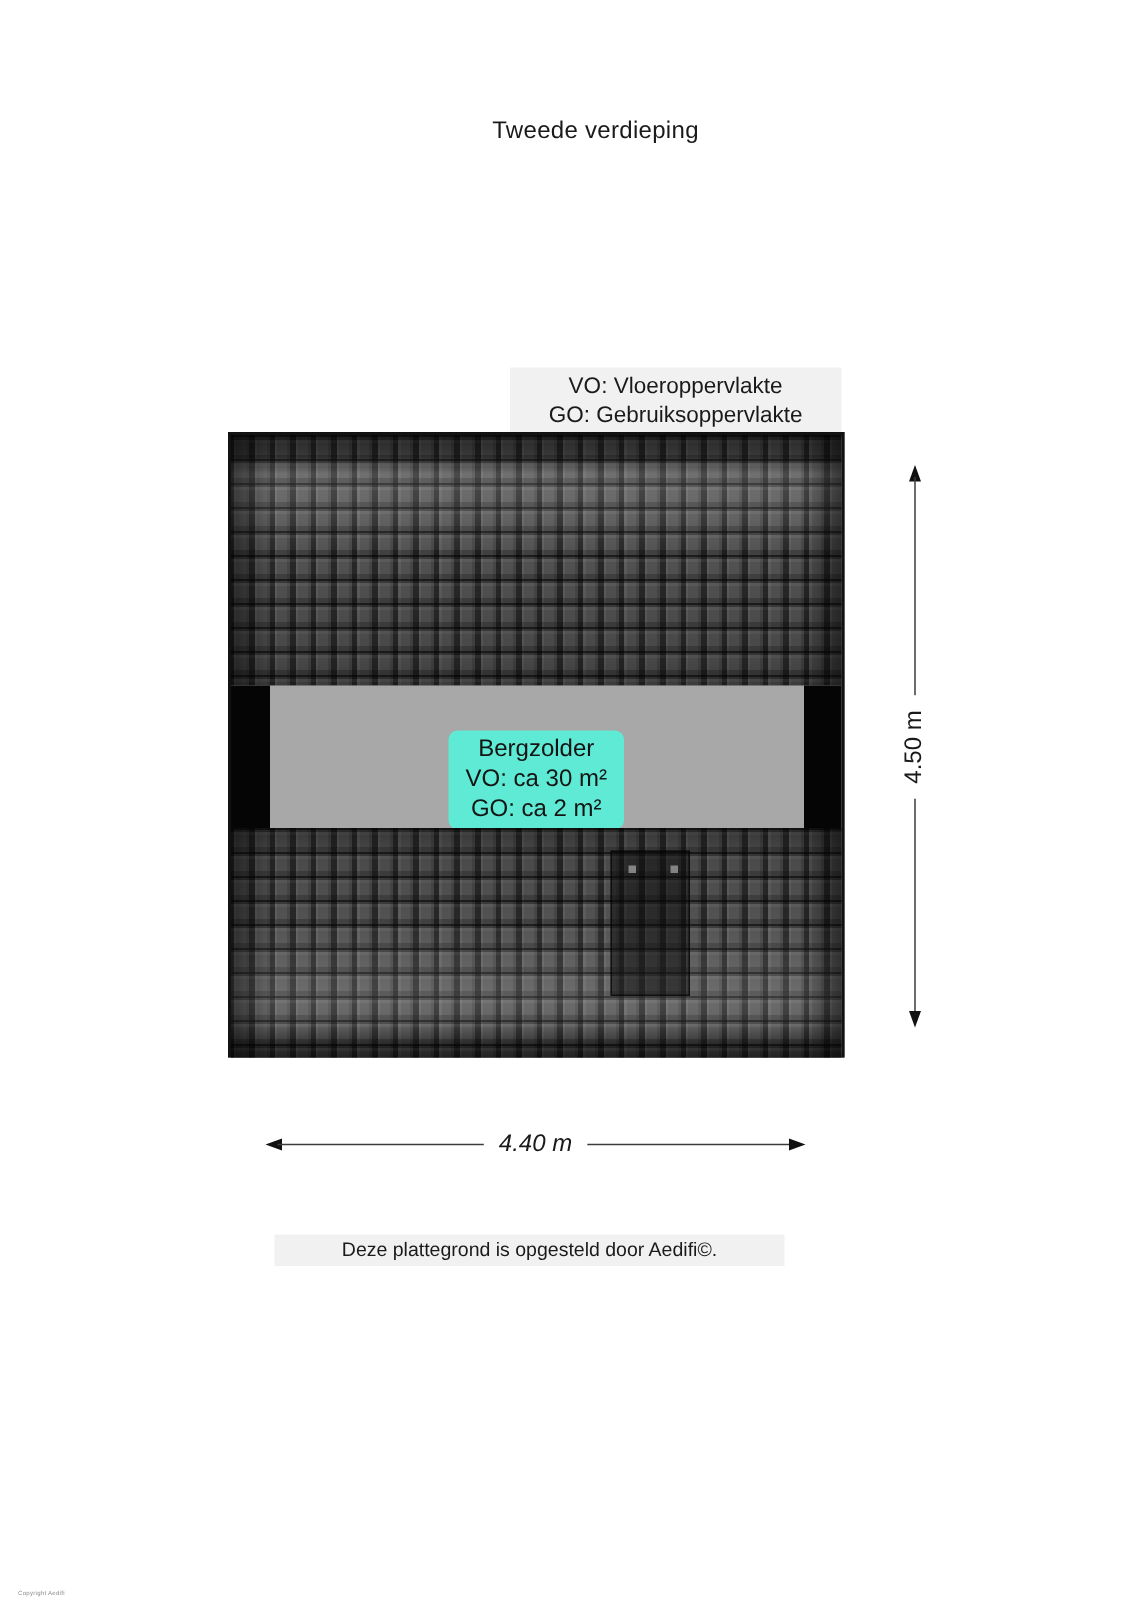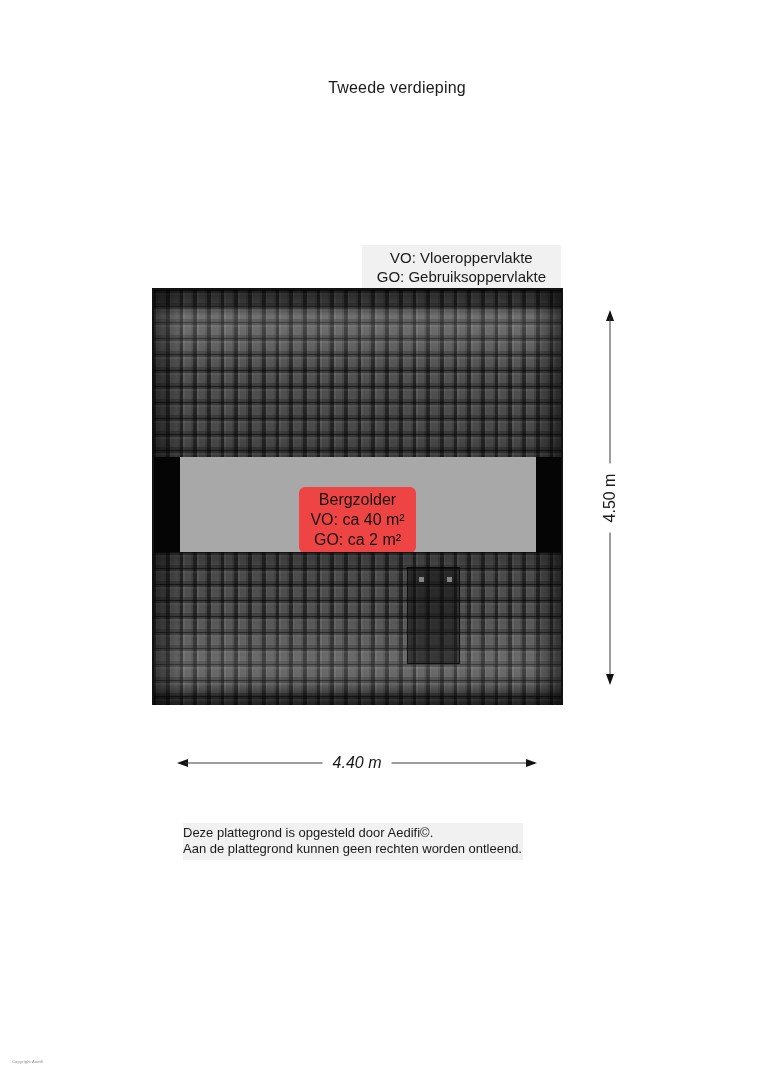--- a/index.html
+++ b/index.html
@@ -6,21 +6,21 @@
   body{
     width:764px;height:1080px;position:relative;background:#ffffff;
     font-family:"Liberation Sans", sans-serif;color:#1a1a1a;overflow:hidden;
   }
   .title{
     position:absolute;top:64px;left:0;width:764px;text-align:center;
     font-size:16px;font-weight:400;margin:15px;letter-spacing:.2px;
   }
   .legend{
     position:absolute;top:245px;right:203px;background:#f1f1f1;
-    padding:3px 15px;text-align:center;font-size:15px;line-height:19px;
+    padding:3px 26px;text-align:center;font-size:15px;line-height:19px;
   }
   
   .plan{
     position:absolute;left:152px;top:288px;width:411px;height:417px;
     border:2px solid #121212;box-sizing:border-box;background:#4f4f4f;
   }
   .tiles{
     position:absolute;left:0;right:0;overflow:hidden;
     background-color:#575757;
     background-image:
@@ -60,21 +60,21 @@
         rgba(255,255,255,0.08) 130px, rgba(0,0,0,0.45) 146px, rgba(0,0,0,0.62) 153px);
   }
   .band{
     position:absolute;left:0;top:167px;width:100%;height:95px;background:#a8a8a8;
     display:flex;align-items:center;justify-content:center;
   }
   .band-black{position:absolute;top:0;height:100%;background:#050505;}
   .band-black.left{left:0;width:26px;}
   .band-black.right{right:0;width:25px;}
   .room-label{
-    background:#ef4444;border-radius:6px;padding:3px 11px;text-align:center;
+    background:#5eead4;border-radius:6px;padding:3px 11px;text-align:center;
     font-size:16px;line-height:20px;color:#141414;margin-top:31px;
   }
   .roof-window{
     position:absolute;left:253px;top:277px;width:53px;height:97px;z-index:2;
     background:rgba(10,10,10,0.52);border:1px solid rgba(0,0,0,0.65);
     box-sizing:border-box;
   }
   .hinge{position:absolute;top:9px;width:5px;height:5px;background:#9b9b9b;opacity:.8;}
   .hinge.l{left:11px;}
   .hinge.r{right:7px;}
@@ -96,21 +96,21 @@
     border-top:4.5px solid transparent;border-bottom:4.5px solid transparent;border-left:11px solid #111;}
   .dim-label{
     position:absolute;top:50%;left:50%;background:#ffffff;color:#1a1a1a;
     font-size:16px;white-space:nowrap;padding:0 10px;
   }
   .dim-v .dim-label{transform:translate(-50%,-50%) rotate(-90deg);}
   .dim-h .dim-label{transform:translate(-50%,-50%);}
   
   .footer{
     position:absolute;left:183px;top:823px;width:340px;background:#f1f1f1;
-    font-size:13px;line-height:16px;padding:2px 0 3px 0;
+    text-align:center;font-size:13px;line-height:16px;padding:2px 0 3px 0;
   }
   .copyright{
     position:absolute;left:12px;top:1059px;font-size:4px;color:#8a8a8a;
     transform-origin:left top;letter-spacing:.2px;
   }
 </style>
 </head>
 <body>
 
 <h1 class="title">Tweede verdieping</h1>
@@ -120,21 +120,21 @@
   <div>GO: Gebruiksoppervlakte</div>
 </div>
 
 <div class="plan">
   <div class="tiles roof-top"></div>
 
   <div class="band">
     <div class="band-black left"></div>
     <div class="room-label">
       <div>Bergzolder</div>
-      <div>VO: ca 40 m²</div>
+      <div>VO: ca 30 m²</div>
       <div>GO: ca 2 m²</div>
     </div>
     <div class="band-black right"></div>
   </div>
 
   <div class="tiles roof-bottom"></div>
 
   <div class="roof-window">
     <span class="hinge l"></span>
     <span class="hinge r"></span>
@@ -150,16 +150,15 @@
 
 <div class="dim dim-h">
   <span class="arr left"></span>
   <span class="line"></span>
   <span class="arr right"></span>
   <span class="dim-label">4.40 m</span>
 </div>
 
 <div class="footer">
   <div>Deze plattegrond is opgesteld door Aedifi©.</div>
-  <div>Aan de plattegrond kunnen geen rechten worden ontleend.</div>
 </div>
 
 <div class="copyright">Copyright Aedifi</div>
 
 </body></html>

